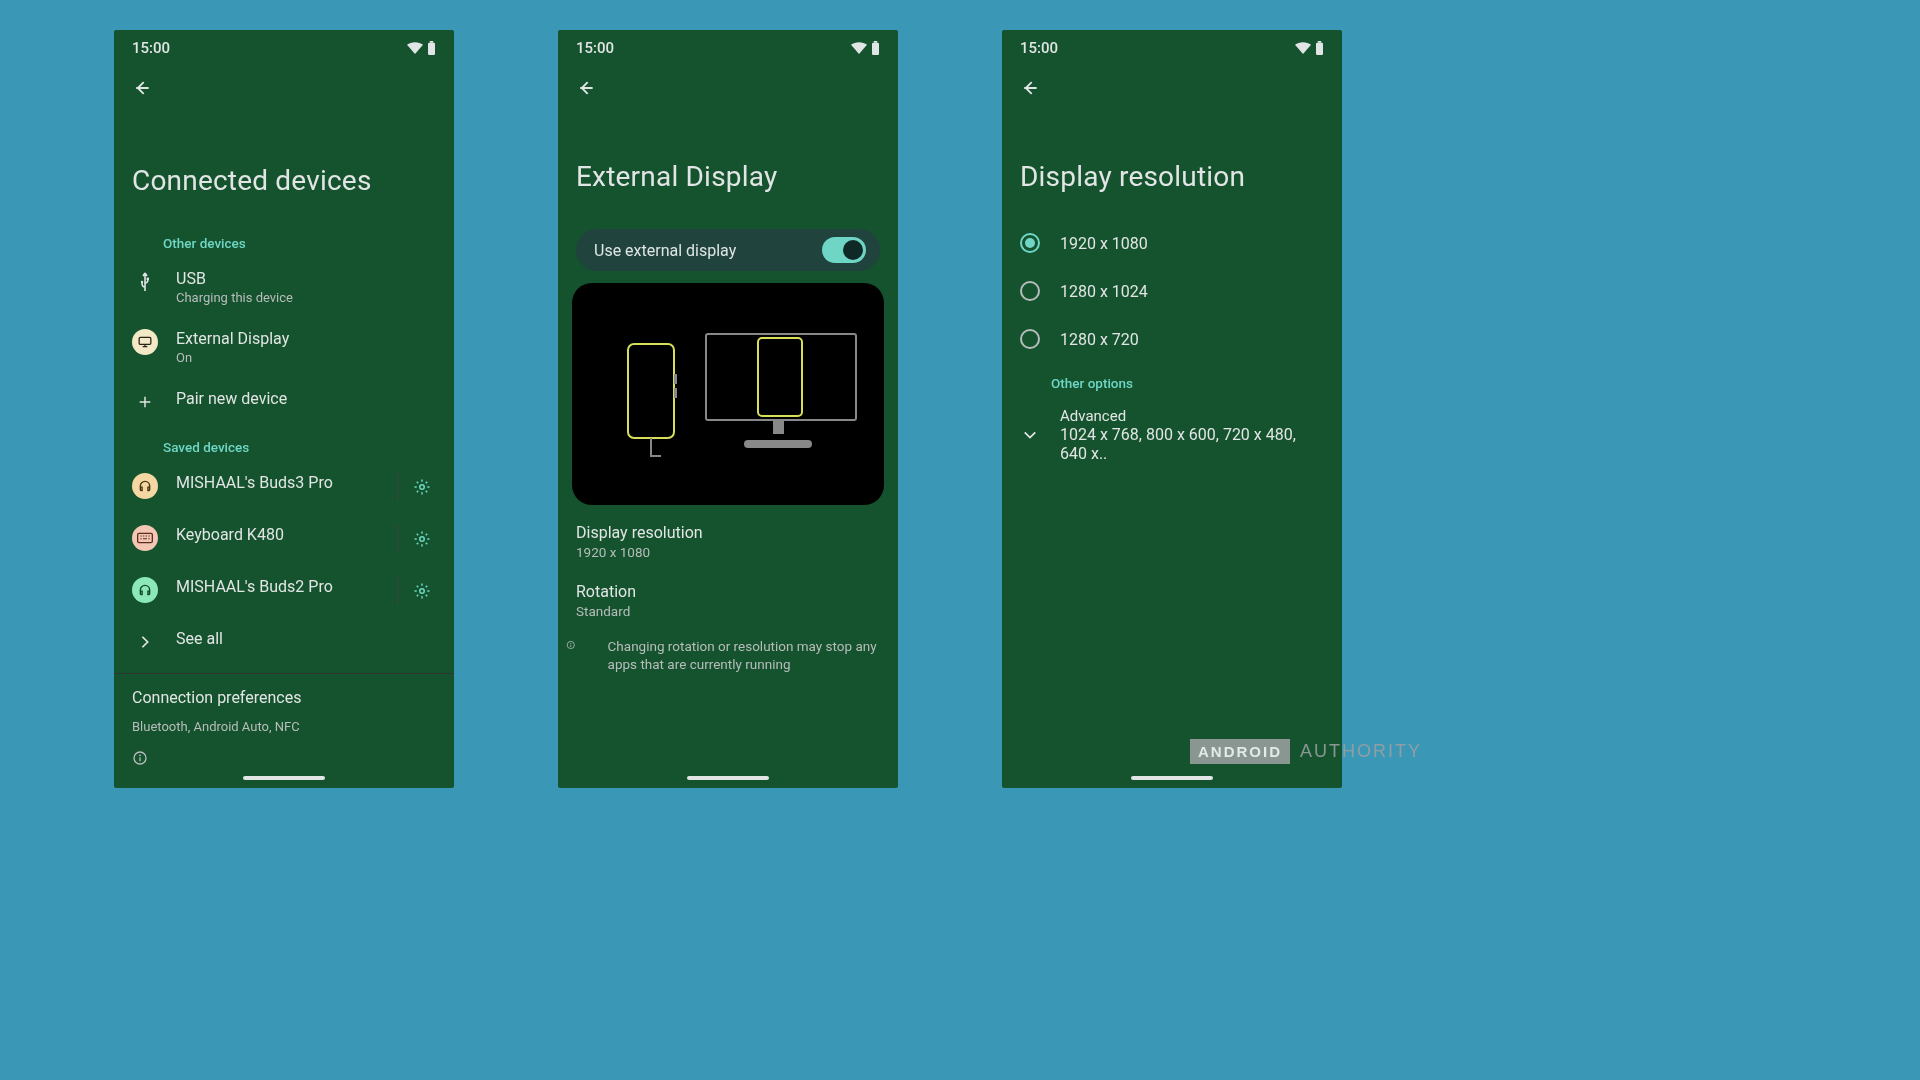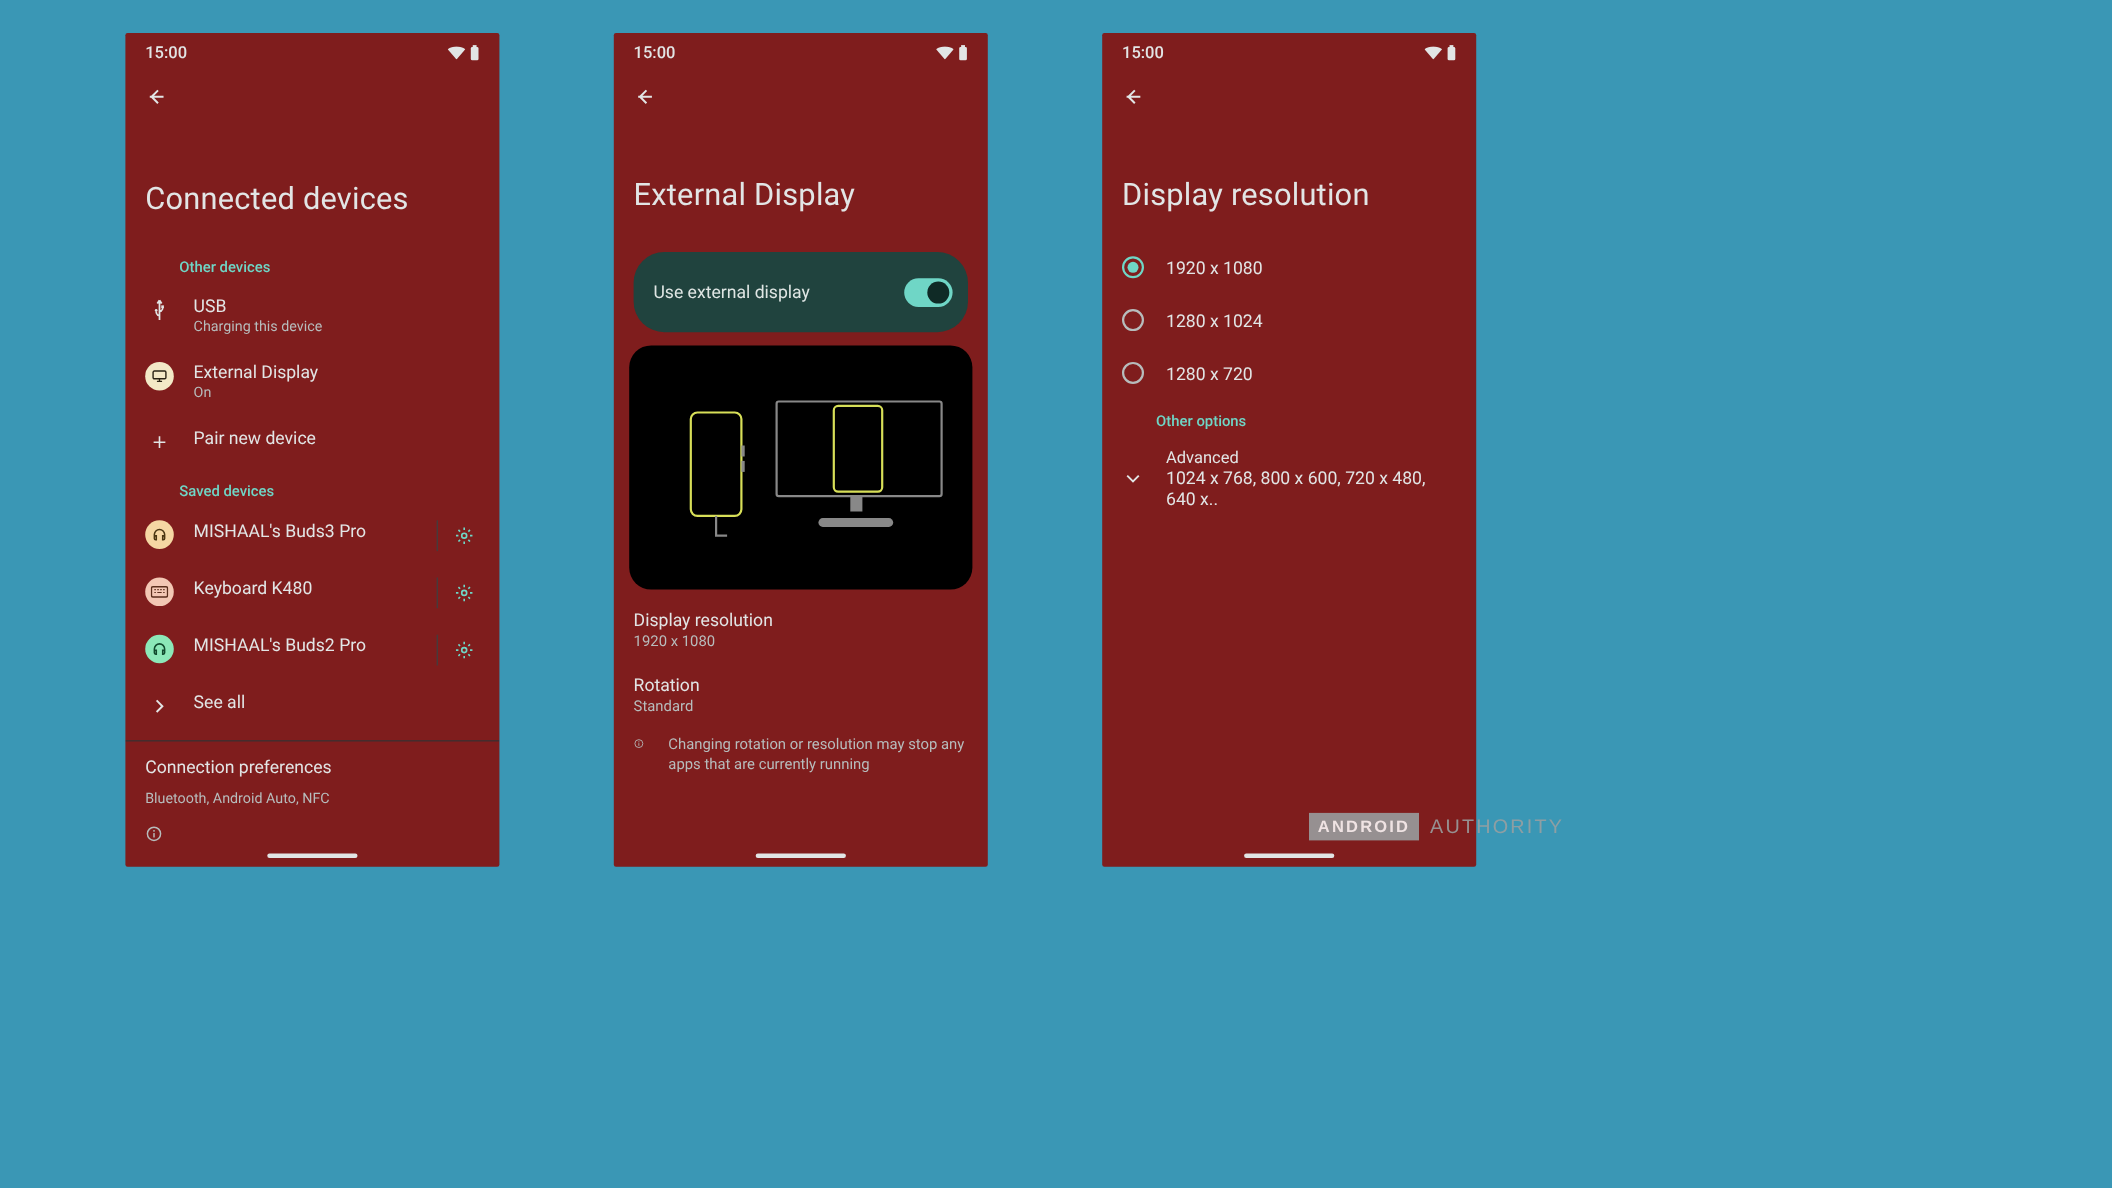--- a/index.html
+++ b/index.html
@@ -12,21 +12,21 @@
     overflow: hidden;
   }
   .stage {
     display: flex;
     gap: 104px;
     padding: 30px 114px;
   }
   .phone {
     width: 340px;
     height: 758px;
-    background: #7f1d1d;
+    background: #14532d;
     border-radius: 2px;
     color: #e2e5e5;
     display: flex;
     flex-direction: column;
     position: relative;
     overflow: hidden;
   }
   .statusbar {
     height: 36px;
     display: flex;
@@ -94,21 +94,21 @@
   .nav-pill {
     position: absolute; bottom: 8px; left: 50%; transform: translateX(-50%);
     width: 82px; height: 4px; border-radius: 3px; background: #e2e5e5;
   }
 
   
   .toggle-card {
     margin: 10px 18px 0 18px;
     background: #20433e;
     border-radius: 28px;
-    height: 73px;
+    height: 42px;
     display: flex; align-items: center; justify-content: space-between;
     padding: 0 14px 0 18px;
   }
   .toggle-card .label { font-size: 16px; color:#dfe6e4;}
   .switch {
     width: 44px; height: 26px; border-radius: 14px;
     background: #6fd6c6; position: relative;
   }
   .switch .knob {
     position:absolute; right:3px; top:3px;
@@ -116,21 +116,21 @@
   }
   .illus {
     margin: 12px 14px 0 14px;
     background:#000; border-radius:20px; height:222px;
     display:flex; align-items:center; justify-content:center; gap:26px;
   }
   .illus svg { display:block; }
   .setting-block { padding: 18px 18px 4px 18px; }
   .setting-block .primary { font-size:16px; }
   .setting-block .secondary { font-size:13.5px; color:#b7bcbc; margin-top:2px;}
-  .info-row { display:flex; gap:22px; padding: 14px 18px 0 18px; align-items:flex-start;}
+  .info-row { display:flex; gap:32px; padding: 14px 18px 0 8px; align-items:flex-start;}
   .info-row .txt { font-size:13.5px; color:#b7bcbc; line-height:1.35;}
 
   
   .radio-row {
     display:flex; align-items:center; gap:20px;
     padding: 14px 18px;
     cursor:pointer;
   }
   .radio {
     width:20px;height:20px;border-radius:50%;

